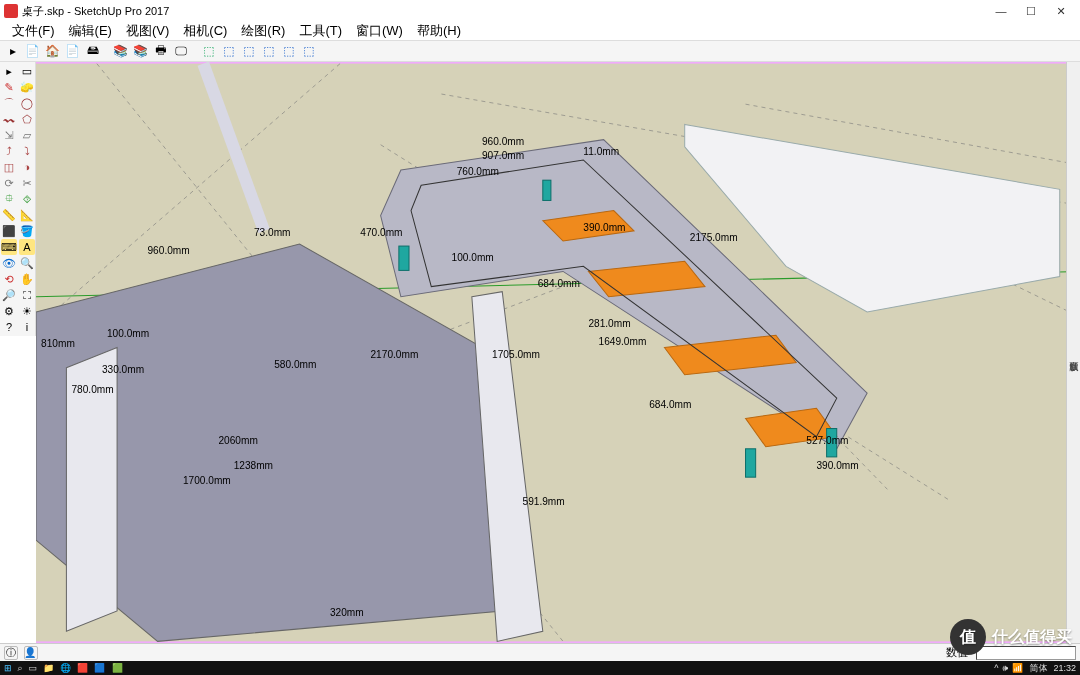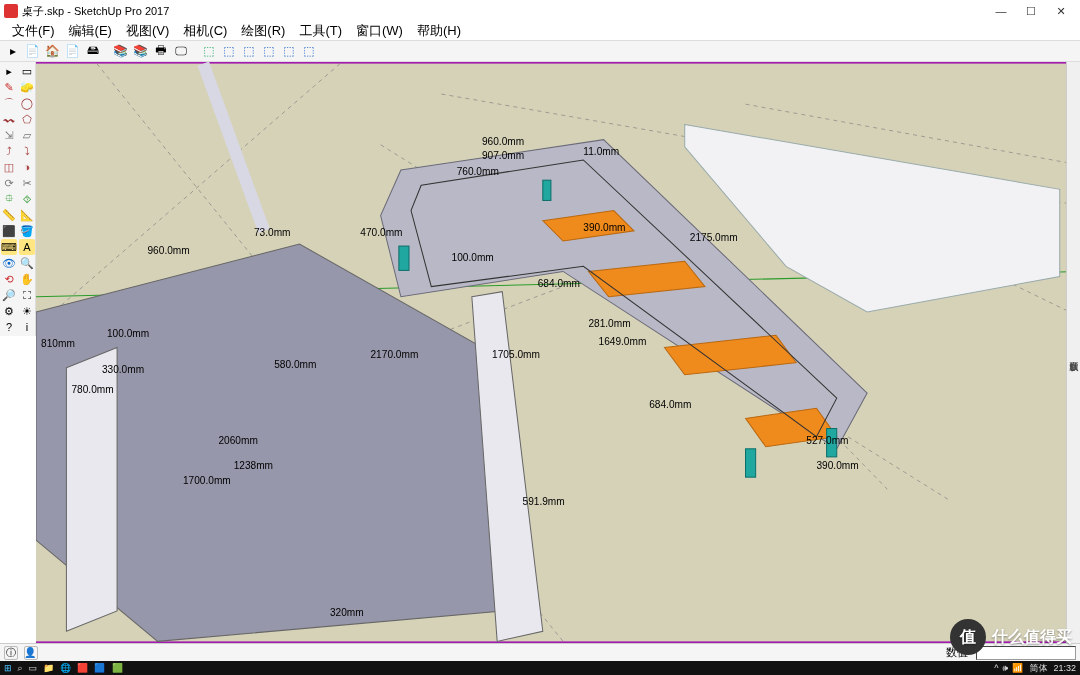--- a/index.html
+++ b/index.html
@@ -19,21 +19,21 @@
   .top-toolbar { height: 22px; display: flex; align-items: center; padding: 1px 4px; gap: 2px; border-top: 1px solid #ddd; border-bottom: 1px solid #ddd; background: #f5f5f5; }
   .tbtn { width: 18px; height: 18px; display: flex; align-items: center; justify-content: center; border: 1px solid transparent; border-radius: 2px; font-size: 12px; }
   .tsep { width: 6px; }
 
   
   .left-toolbars { position: absolute; top: 62px; left: 0; width: 36px; display: flex; flex-direction: column; gap: 0; }
   .lt-grid { display: grid; grid-template-columns: 18px 18px; gap: 0; padding: 1px; background: #f5f5f5; border-right: 1px solid #ddd; }
   .lt-grid .tbtn { width: 16px; height: 16px; font-size: 11px; }
 
   
-  .viewport { position: absolute; top: 62px; left: 36px; right: 0; bottom: 32px; background: #a21caf; overflow: hidden; }
+  .viewport { position: absolute; top: 62px; left: 36px; right: 0; bottom: 32px; background: #f0abfc; overflow: hidden; }
   .viewport svg { width: 100%; height: 100%; display: block; }
   .dim-label { font-family: Arial, sans-serif; font-size: 10px; fill: #000; }
   .scroll-right { position: absolute; right: 0; top: 0; width: 14px; height: 100%; background: #f0f0f0; border-left: 1px solid #ccc; font-size: 9px; writing-mode: vertical-rl; text-align: center; padding-top: 4px; color: #444;}
 
   
   .statusbar { position: absolute; bottom: 14px; left: 0; right: 0; height: 18px; display: flex; align-items: center; background: #f5f5f5; border-top: 1px solid #ccc; font-size: 11px; padding: 0 4px; gap: 6px;}
   .statusbar .status-icn { width:14px;height:14px;display:flex;align-items:center;justify-content:center;border:1px solid #bbb;border-radius:2px;font-size:10px;}
   .statusbar .spacer { flex: 1; }
   .statusbar .vcb-label { margin-right: 2px; }
   .statusbar .vcb { width: 100px; height: 14px; background: #fff; border: 1px inset #999; }

